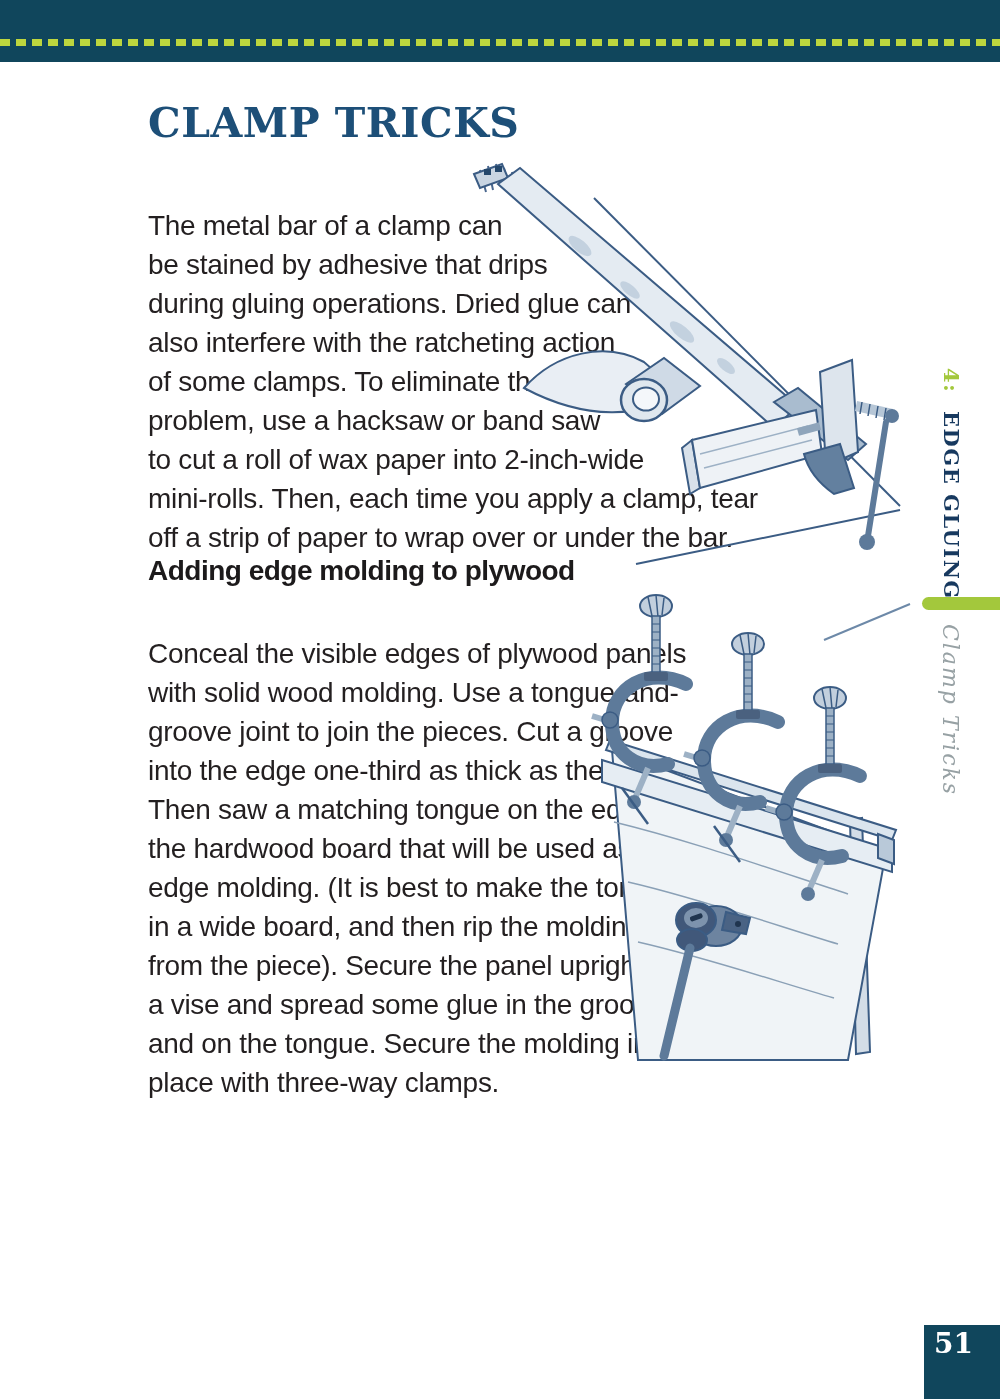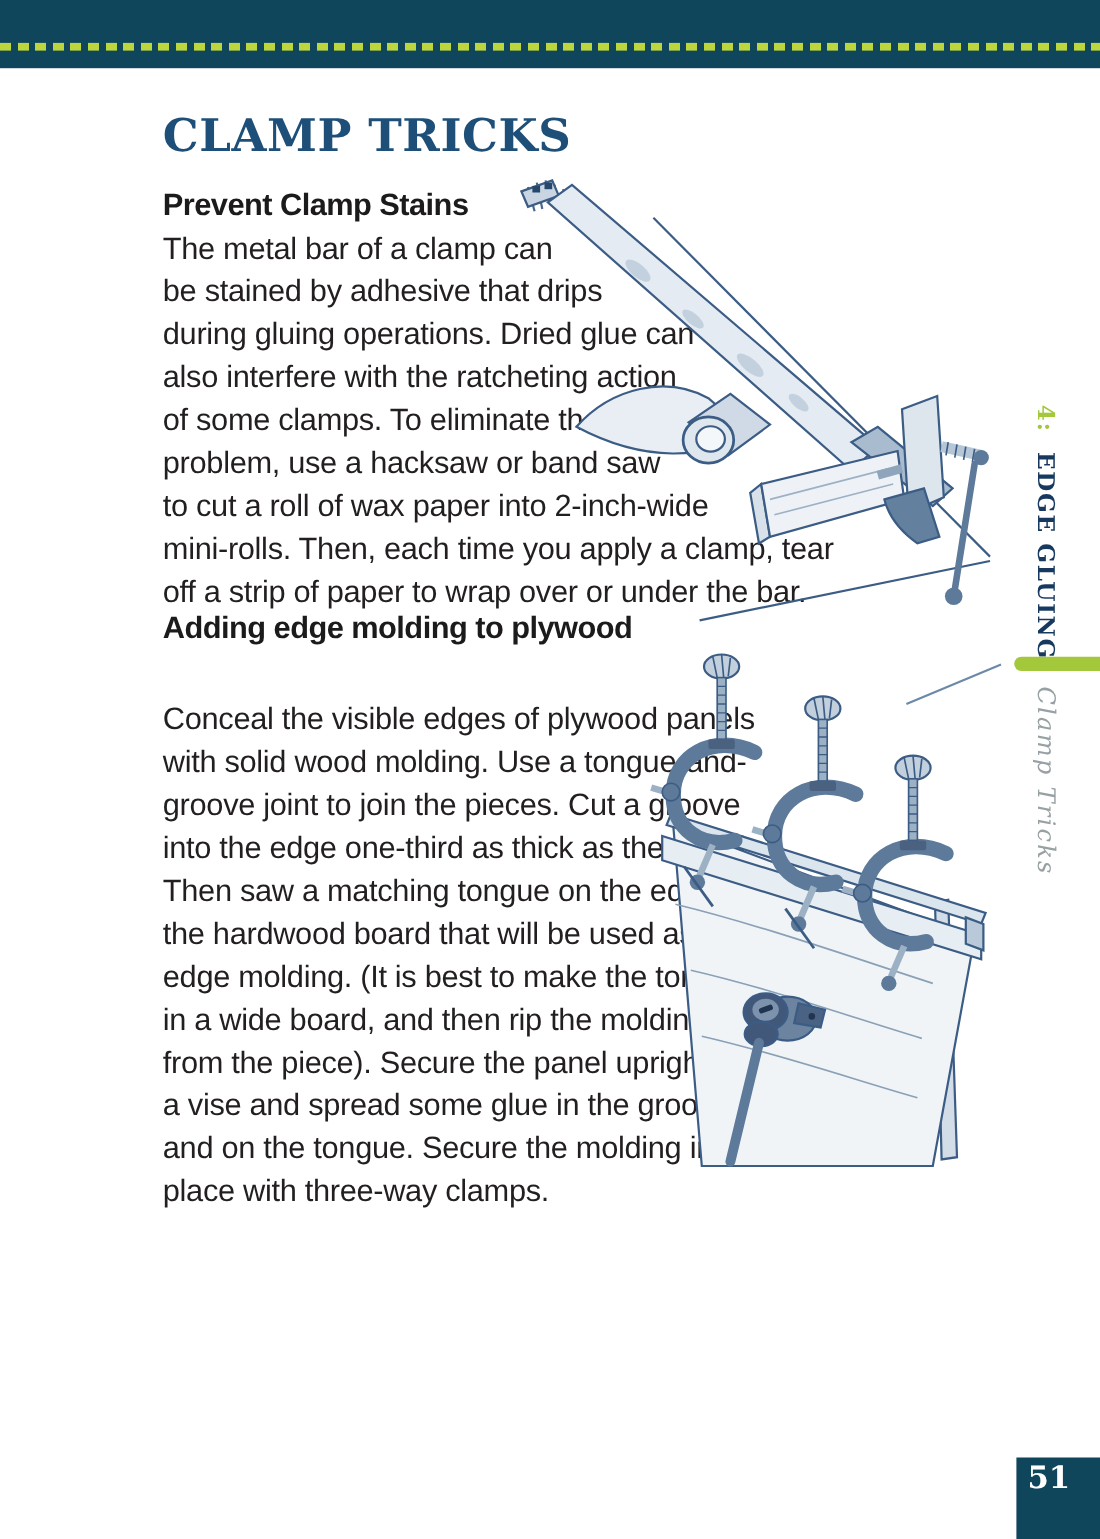--- a/index.html
+++ b/index.html
@@ -53,21 +53,20 @@
 <body>
 
 <div class="page">
 
   <div class="header-band">
     <div class="header-dashes"></div>
   </div>
 
   <h1 class="page-title">CLAMP TRICKS</h1>
 
-  <h2 class="sec-heading h-prevent">Prevent Clamp Stains</h2>
   <div class="para p1">The metal bar of a clamp can
 be stained by adhesive that drips
 during gluing operations. Dried glue can
 also interfere with the ratcheting action
 of some clamps. To eliminate the
 problem, use a hacksaw or band saw
 to cut a roll of wax paper into 2-inch-wide
 mini-rolls. Then, each time you apply a clamp, tear
 off a strip of paper to wrap over or under the bar.</div>
 

